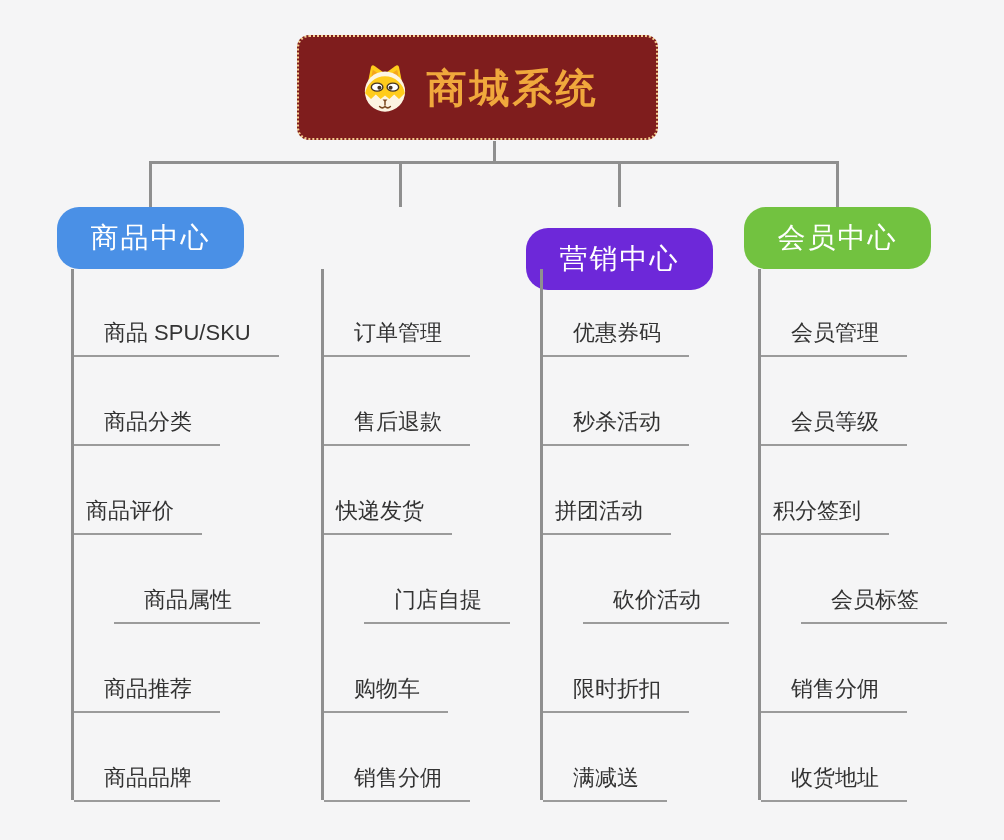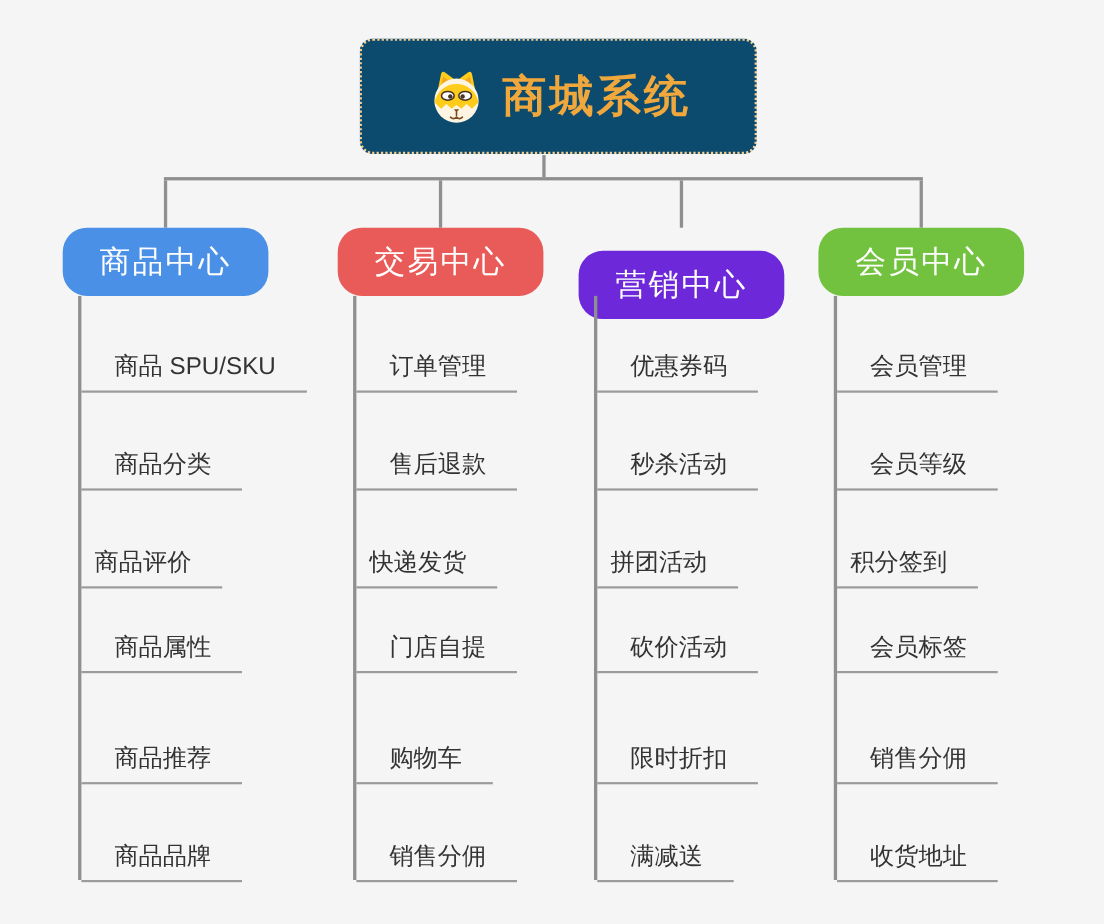--- a/index.html
+++ b/index.html
@@ -6,23 +6,23 @@
   .canvas {
     position:relative;
     width:1004px; height:840px;
     background:#f5f5f6;
     font-family:"Liberation Sans","DejaVu Sans",sans-serif;
     overflow:hidden;
   }
 
   
   .root-node {
-    position:absolute; left:327px; top:35px;
+    position:absolute; left:297px; top:35px;
     width:361px; height:105px;
-    background:#0c4a6e;
+    background:#7f1d1d;
     border:2px dotted #f6cf90;
     border-radius:12px;
     box-sizing:border-box;
     display:flex; align-items:center; justify-content:center;
     gap:14px;
     cursor:default;
   }
   .root-title {
     font-size:40px; font-weight:bold; letter-spacing:3px;
     color:#f0a83c;
@@ -62,21 +62,21 @@
   .child {
     position:absolute; left:0;
     white-space:nowrap;
     font-size:22px; line-height:26px;
     color:var(--childtext,#333333);
     padding:0 28px 9px 30px;
     border-bottom:2px solid var(--underline,#9b9b9b);
     cursor:default;
   }
   .c0 { top:51px; }  .c1 { top:140px; } .c2 { top:229px;padding-left:12px; }
-  .c3 { top:306px; } .c4 { top:407px; } .c5 { top:496px; }
+  .c3 { top:318px;margin-left:40px; } .c4 { top:407px; } .c5 { top:496px; }
 </style>
 </head>
 <body>
 
 <div class="canvas" style="background-color: rgb(245, 245, 246); --line: #8f8f8f; --underline: #9b9b9b; --childtext: #333333;">
 
   <div class="root-node" style="border-color: rgb(246, 207, 144);">
     <svg class="dog-icon" viewBox="0 0 64 64" aria-hidden="true">
       <path d="M12 28 L16 8 Q17 4.5 20.5 7 L30 14 Z" fill="#ffcc1c"></path>
       <path d="M15.5 24 L18 11 L26 16.5 Z" fill="#f5a61e"></path>
@@ -95,21 +95,20 @@
   </div>
 
   <div class="line root-stub"></div>
   <div class="line h-line"></div>
   <div class="line stub stub-0"></div>
   <div class="line stub stub-1"></div>
   <div class="line stub stub-2"></div>
   <div class="line stub stub-3"></div>
 
   <div class="branch-header bh-0" style="background-color: rgb(74, 144, 230);">商品中心</div>
-  <div class="branch-header bh-1" style="background-color: rgb(232, 91, 88);">交易中心</div>
   <div class="branch-header bh-2" style="background-color: #6d28d9; margin-top: 21px;">营销中心</div>
   <div class="branch-header bh-3" style="background-color: rgb(114, 194, 64);">会员中心</div>
 
   <div class="column col-0">
     <div class="child c0">商品 SPU/SKU</div>
     <div class="child c1">商品分类</div>
     <div class="child c2">商品评价</div>
     <div class="child c3">商品属性</div>
     <div class="child c4">商品推荐</div>
     <div class="child c5">商品品牌</div>

